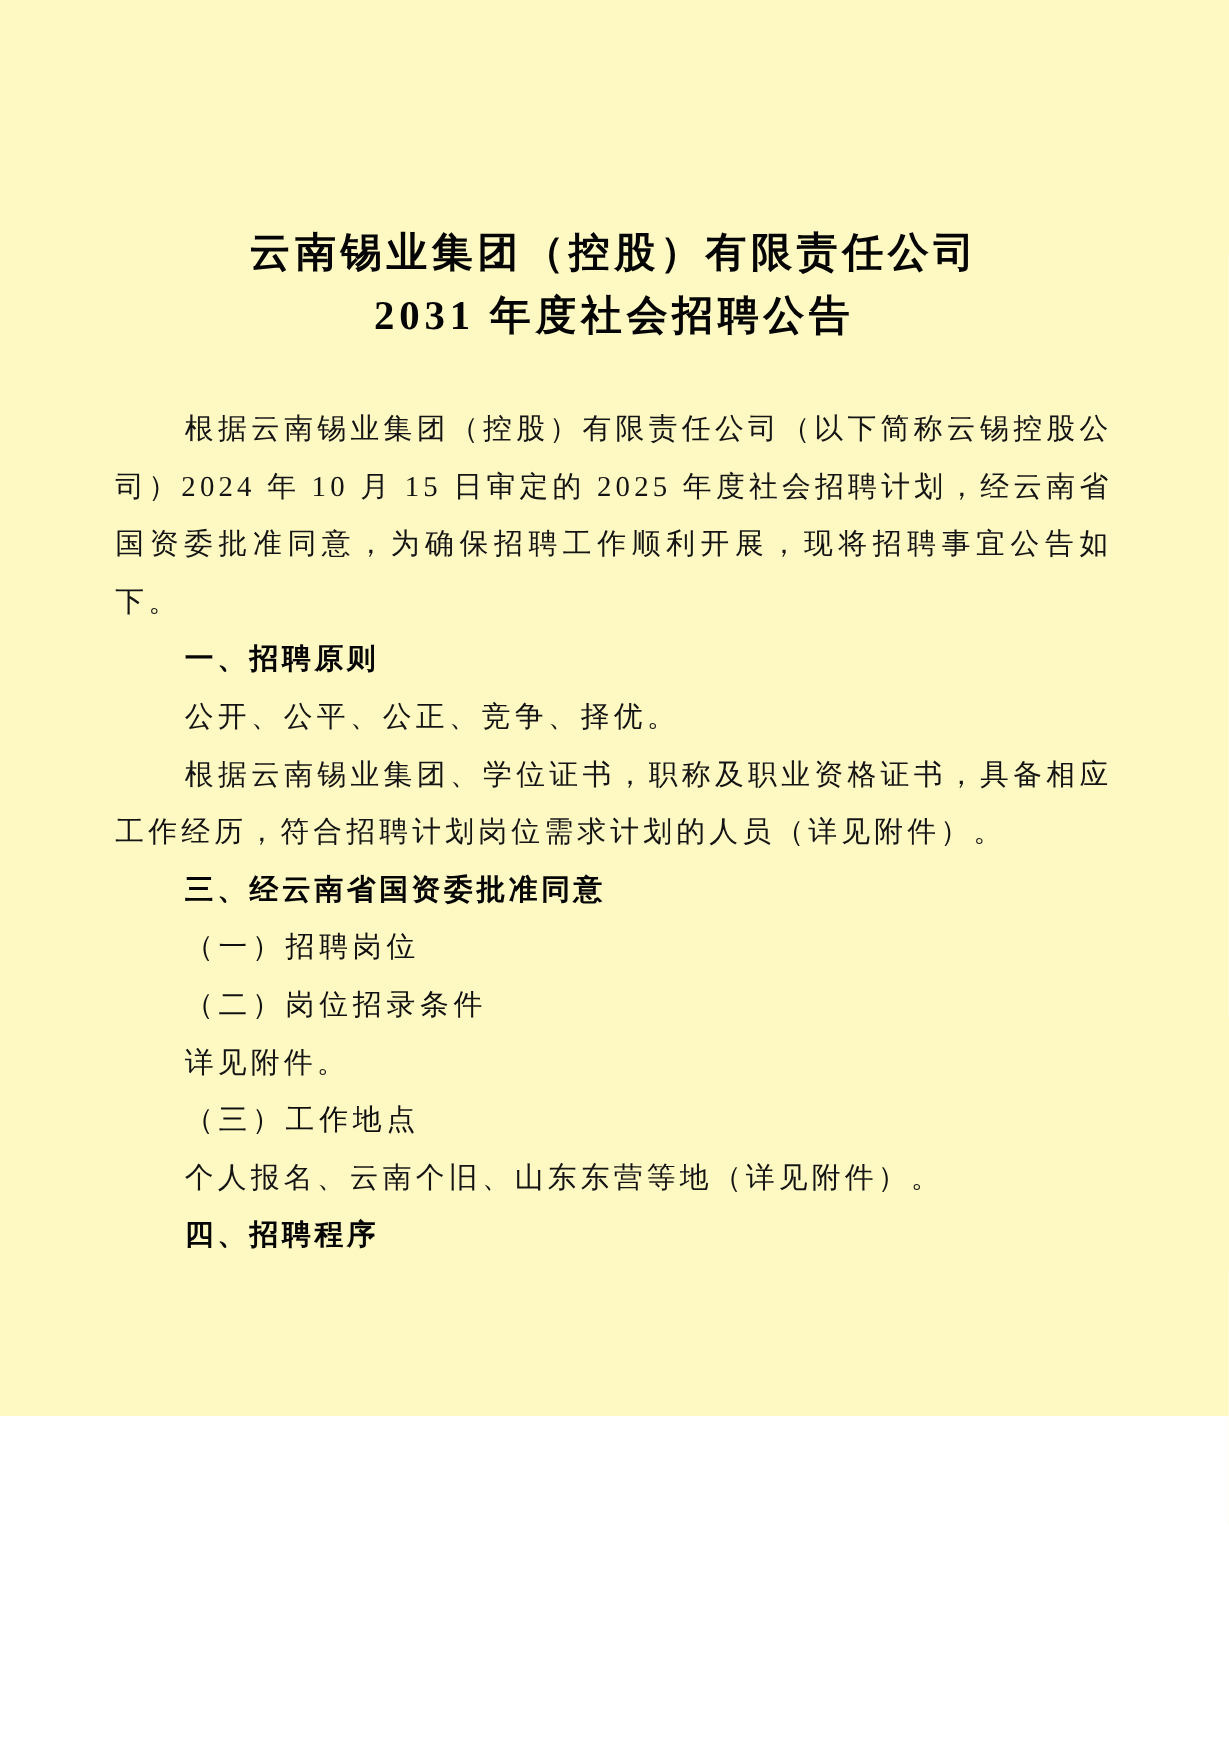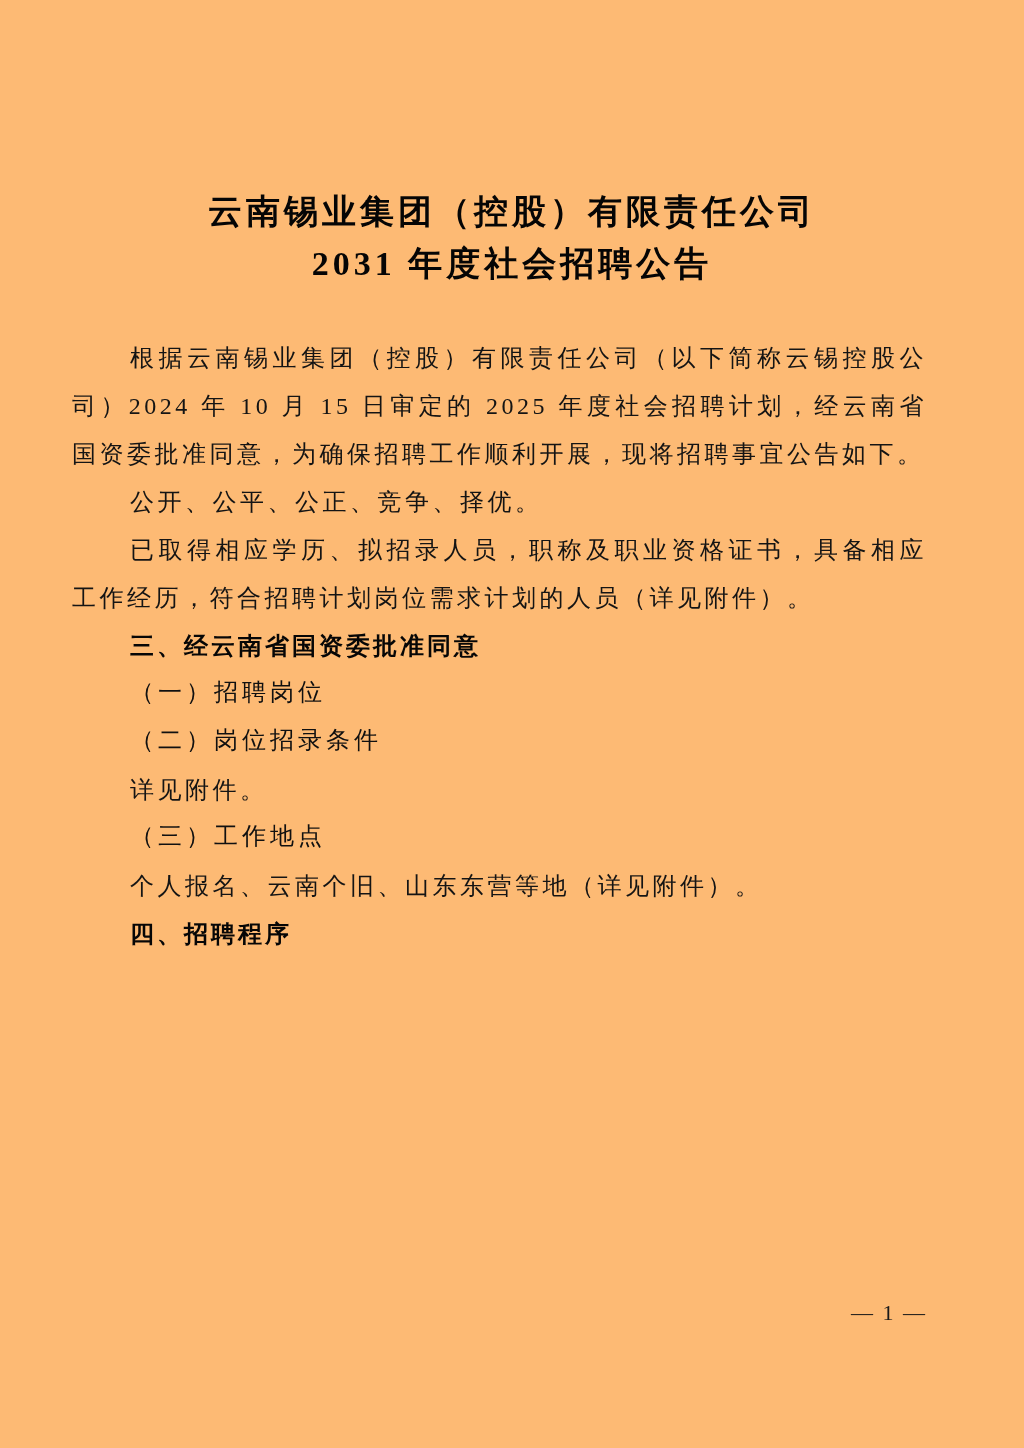--- a/index.html
+++ b/index.html
@@ -3,43 +3,43 @@
 <meta charset="utf-8">
 <style>
   html, body {
     margin: 0;
     padding: 0;
     background: #ffffff;
   }
   .page {
     position: relative;
     width: 1024px;
-    height: 1448px;
+    height: 1180px;
     margin: 0 auto;
-    background: #fdba74;
+    background: #fef9c3;
     color: #0c0c0c;
     overflow: hidden;
     font-family: "Liberation Serif", serif;
   }
   .doc-title {
     padding-top: 186px;
     text-align: center;
   }
   .doc-title .title-line {
     font-size: 34px;
     line-height: 52px;
     font-weight: 700;
     letter-spacing: 4px;
     font-family: "Liberation Serif", serif;
     color: #050505;
     white-space: nowrap;
   }
   .doc-body {
     margin-top: 44px;
-    padding: 0 97px 0 72px;
+    padding: 0 97px 0 96px;
   }
   .doc-body > * {
     margin: 0;
     font-size: 24px;
     line-height: 48px;
     text-indent: 58px;
     letter-spacing: 3.5px;
     font-weight: 400;
   }
   .body-paragraph {
@@ -48,21 +48,21 @@
     text-justify: inter-character;
     color: #141414;
   }
   .section-heading {
     font-family: "Liberation Sans", sans-serif;
     font-weight: 700;
     letter-spacing: 3px;
     color: #060606;
   }
   .sub-section-heading {
-    font-family: Liberation Mono, monospace;
+    font-family: Liberation Serif, serif;
     font-weight: 500;
     letter-spacing: 4px;
     color: #101010;
   }
   .page-footer {
     position: absolute;
     top: 1300px;
     right: 97px;
     font-size: 22px;
     letter-spacing: 2px;
@@ -76,22 +76,23 @@
 
 <div class="page">
 
   <header class="doc-title">
     <div class="title-line">云南锡业集团（控股）有限责任公司</div>
     <div class="title-line">2031 年度社会招聘公告</div>
   </header>
 
   <main class="doc-body">
     <p class="body-paragraph">根据云南锡业集团（控股）有限责任公司（以下简称云锡控股公司）2024 年 10 月 15 日审定的 2025 年度社会招聘计划，经云南省国资委批准同意，为确保招聘工作顺利开展，现将招聘事宜公告如下。</p>
+    <p class="section-heading">一、招聘原则</p>
     <p class="body-paragraph">公开、公平、公正、竞争、择优。</p>
-    <p class="body-paragraph">已取得相应学历、拟招录人员，职称及职业资格证书，具备相应工作经历，符合招聘计划岗位需求计划的人员（详见附件）。</p>
+    <p class="body-paragraph">根据云南锡业集团、学位证书，职称及职业资格证书，具备相应工作经历，符合招聘计划岗位需求计划的人员（详见附件）。</p>
     <p class="section-heading">三、经云南省国资委批准同意</p>
     <p class="sub-section-heading">（一）招聘岗位</p>
     <p class="sub-section-heading">（二）岗位招录条件</p>
     <p class="body-paragraph">详见附件。</p>
     <p class="sub-section-heading">（三）工作地点</p>
     <p class="body-paragraph">个人报名、云南个旧、山东东营等地（详见附件）。</p>
     <p class="section-heading">四、招聘程序</p>
   </main>
 
   <footer class="page-footer">— 1 —</footer>

